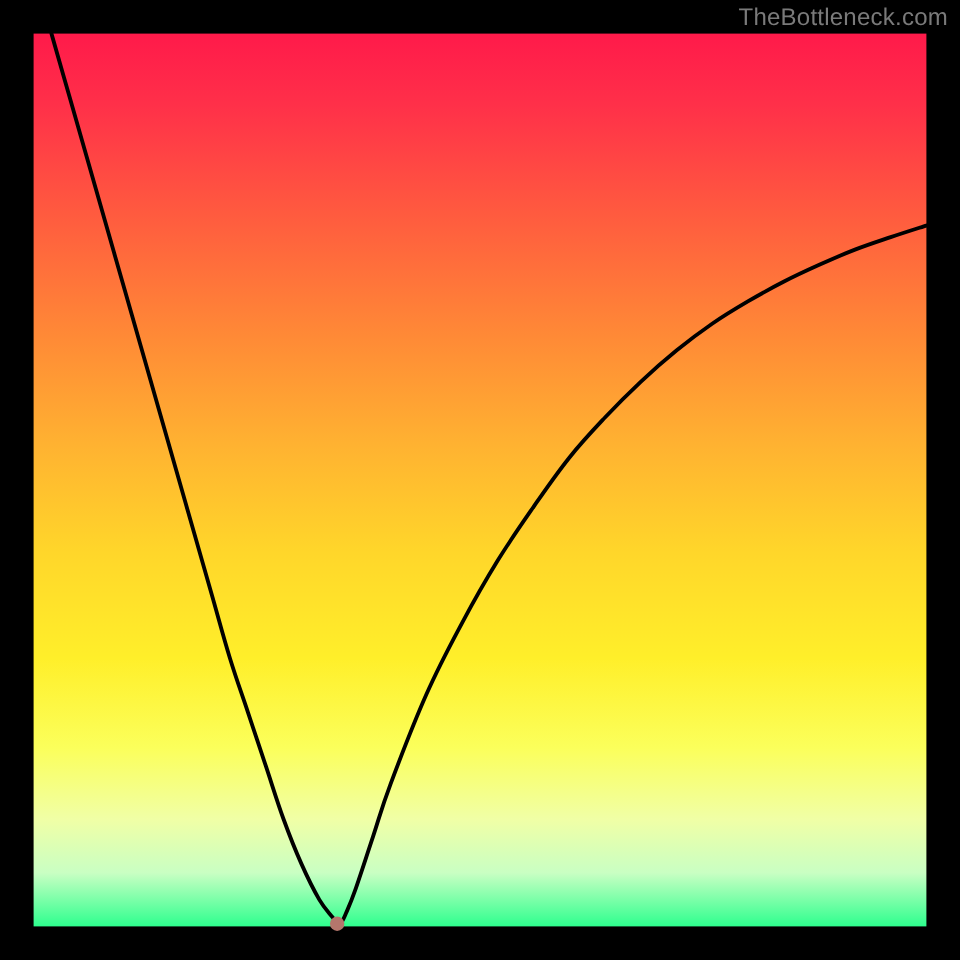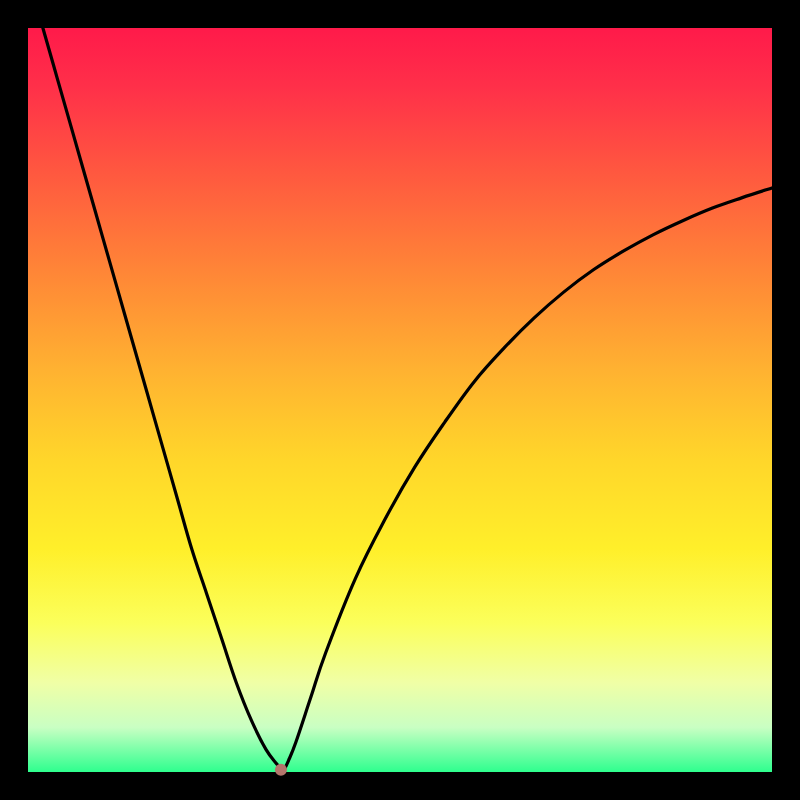--- a/index.html
+++ b/index.html
@@ -62,13 +62,14 @@
 </head>
 <body>
 
 <div class="frame">
   <div class="plot-area">
     <svg class="curve" viewBox="0 0 744 744">
       <path id="curve-path" fill="none" stroke="#000" stroke-width="3.2" stroke-linejoin="round" stroke-linecap="round" d="M 14.88 0.00 C 17.56 9.37, 24.40 33.33, 29.76 52.08 C 35.12 70.83, 39.28 85.41, 44.64 104.16 C 50.00 122.91, 54.16 137.49, 59.52 156.24 C 64.88 174.99, 69.04 189.57, 74.40 208.32 C 79.76 227.07, 83.92 241.65, 89.28 260.40 C 94.64 279.15, 98.80 293.73, 104.16 312.48 C 109.52 331.23, 113.68 345.81, 119.04 364.56 C 124.40 383.31, 128.56 397.89, 133.92 416.64 C 139.28 435.39, 143.44 449.97, 148.80 468.72 C 154.16 487.47, 158.32 503.39, 163.68 520.80 C 169.04 538.21, 173.20 549.37, 178.56 565.44 C 183.92 581.51, 188.08 594.01, 193.44 610.08 C 198.80 626.15, 202.96 639.99, 208.32 654.72 C 213.68 669.45, 217.84 679.87, 223.20 691.92 C 228.56 703.97, 233.39 713.64, 238.08 721.68 C 242.77 729.72, 246.56 732.94, 249.24 736.56 C 251.92 740.18, 251.62 741.10, 252.96 741.77 C 254.30 742.44, 255.34 741.89, 256.68 740.28 C 258.02 738.67, 258.39 737.53, 260.40 732.84 C 262.41 728.15, 263.82 725.62, 267.84 714.24 C 271.86 702.86, 277.36 685.67, 282.72 669.60 C 288.08 653.53, 289.56 646.39, 297.60 624.96 C 305.64 603.53, 316.65 574.67, 327.36 550.56 C 338.07 526.45, 346.41 511.13, 357.12 491.04 C 367.83 470.95, 376.17 456.37, 386.88 438.96 C 397.59 421.55, 405.93 409.72, 416.64 394.32 C 427.35 378.92, 435.69 366.79, 446.40 353.40 C 457.11 340.01, 465.45 331.30, 476.16 319.92 C 486.87 308.54, 495.21 300.20, 505.92 290.16 C 516.63 280.12, 524.97 272.82, 535.68 264.12 C 546.39 255.42, 554.73 249.17, 565.44 241.80 C 576.15 234.43, 584.49 229.49, 595.20 223.20 C 605.91 216.91, 614.25 212.32, 624.96 206.83 C 635.67 201.34, 644.01 197.52, 654.72 192.70 C 665.43 187.87, 673.77 184.20, 684.48 180.05 C 695.19 175.90, 703.53 173.25, 714.24 169.63 C 724.95 166.02, 738.64 161.70, 744.00 159.96"></path>
       <circle id="min-marker" r="6" fill="#b4766c" cx="252.96" cy="741.77"></circle>
     </svg>
   </div>
+  <div class="watermark">TheBottleneck.com</div>
 </div>
 
 </body></html>

